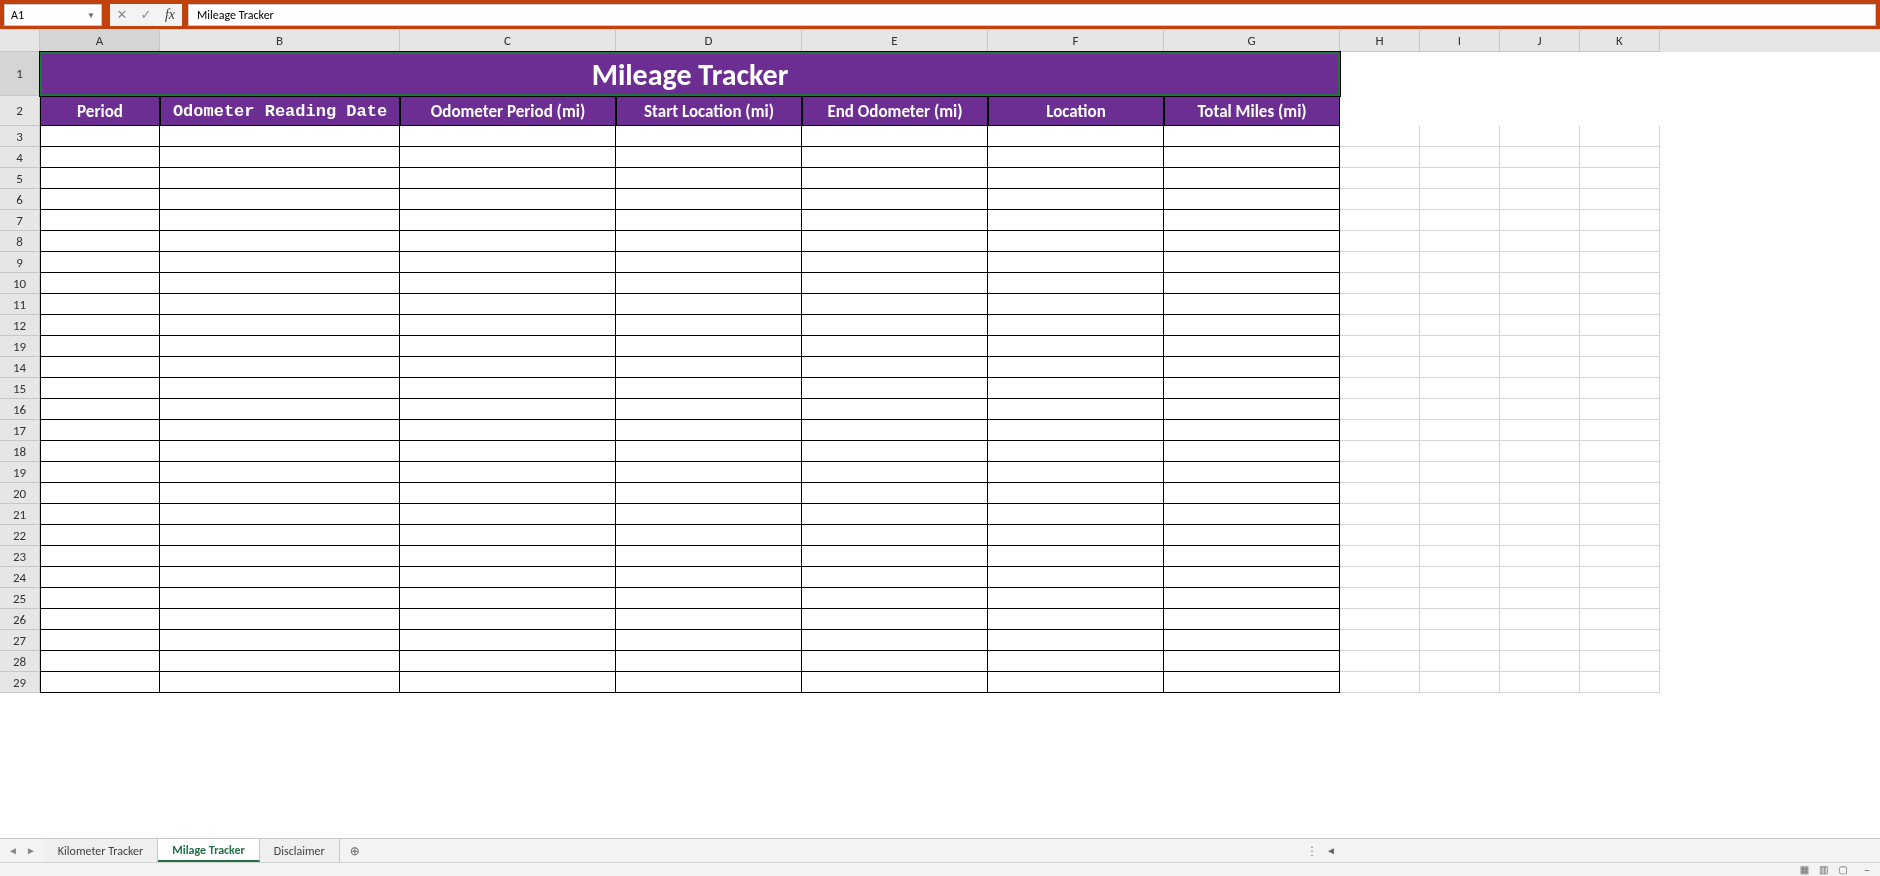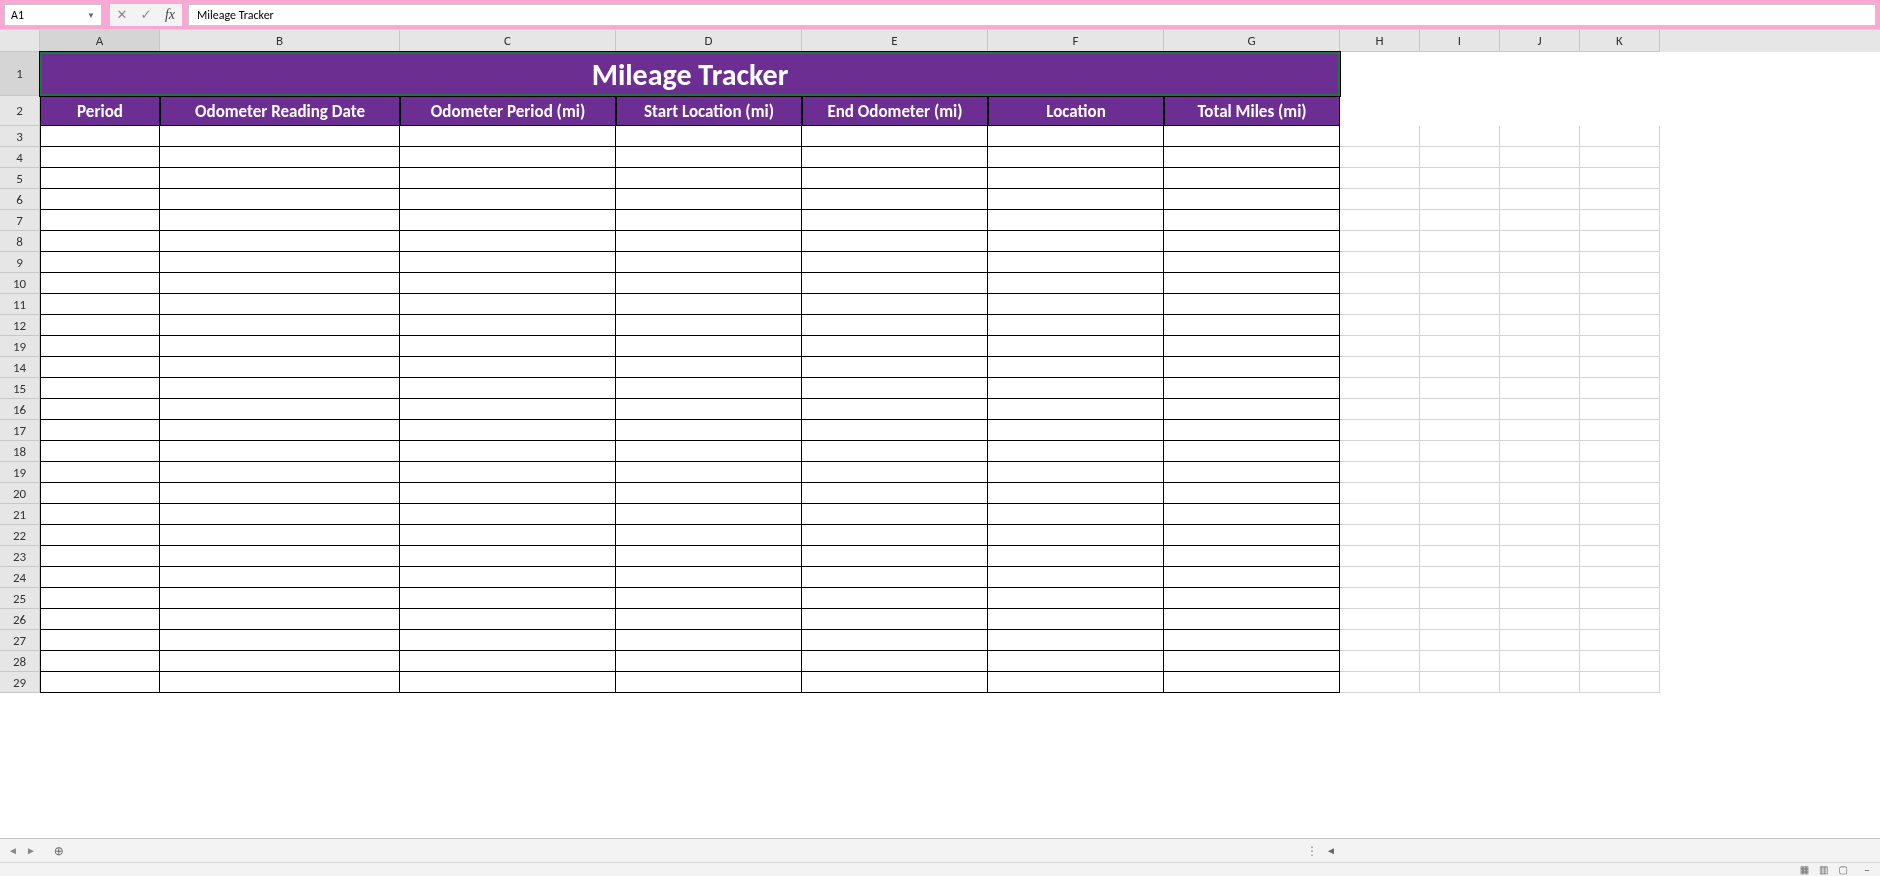--- a/index.html
+++ b/index.html
@@ -8,21 +8,21 @@
   font-size: 12px;
   background: #f3f3f3;
   overflow: hidden;
   width: 1880px;
   height: 876px;
 }
 
 
 .formula-bar {
   height: 30px;
-  background: #f9a8d4;
+  background: #c2410c;
   border-bottom: 1px solid #d4d4d4;
   display: flex;
   align-items: center;
   padding: 0 4px;
 }
 .name-box {
   width: 98px;
   height: 22px;
   background: white;
   border: 1px solid #c7c7c7;
@@ -295,21 +295,21 @@
       <div class="row-h" style="height: 21px;">24</div>
       <div class="row-h" style="height: 21px;">25</div>
       <div class="row-h" style="height: 21px;">26</div>
       <div class="row-h" style="height: 21px;">27</div>
       <div class="row-h" style="height: 21px;">28</div>
       <div class="row-h" style="height: 21px;">29</div>
     </div>
   <div class="cells" id="cells" style="width: 1620px; height: 641px;">
       <div class="title-cell" style="left: 0px; top: 0px; width: 1300px; height: 44px;">Mileage Tracker</div>
       <div class="hdr-cell" style="left: 0px; top: 44px; width: 120px; height: 30px;">Period</div>
-      <div class="hdr-cell" style="left: 120px; top: 44px; width: 240px; height: 30px;">Odometer Reading Date</div>
+      <div class="hdr-cell" style="left: 120px; top: 44px; width: 240px; height: 30px; font-family: Liberation Mono, monospace;">Odometer Reading Date</div>
       <div class="hdr-cell" style="left: 360px; top: 44px; width: 216px; height: 30px;">Odometer Period (mi)</div>
       <div class="hdr-cell" style="left: 576px; top: 44px; width: 186px; height: 30px;">Start Location (mi)</div>
       <div class="hdr-cell" style="left: 762px; top: 44px; width: 186px; height: 30px;">End Odometer (mi)</div>
       <div class="hdr-cell" style="left: 948px; top: 44px; width: 176px; height: 30px;">Location</div>
       <div class="hdr-cell" style="left: 1124px; top: 44px; width: 176px; height: 30px;">Total Miles (mi)</div>
       <div class="data-cell" style="left: 0px; top: 74px; width: 120px; height: 21px;"></div>
       <div class="data-cell" style="left: 120px; top: 74px; width: 240px; height: 21px;"></div>
       <div class="data-cell" style="left: 360px; top: 74px; width: 216px; height: 21px;"></div>
       <div class="data-cell" style="left: 576px; top: 74px; width: 186px; height: 21px;"></div>
       <div class="data-cell" style="left: 762px; top: 74px; width: 186px; height: 21px;"></div>
@@ -608,20 +608,25 @@
       <div style="position: absolute; left: 0px; top: 44px; width: 1px; height: 597px; background: rgb(0, 0, 0);"></div>
     </div>
 
 </div>
 
 <div class="tab-bar">
   <div class="tab-nav">
     <span>◄</span>
     <span>►</span>
   </div>
+  <div id="sheet-tabs" style="display:flex;">
+      <div class="sheet-tab">Kilometer Tracker</div>
+      <div class="sheet-tab active">Milage Tracker</div>
+      <div class="sheet-tab">Disclaimer</div>
+    </div>
   <div class="add-sheet">
     <span>⊕</span>
   </div>
   <div class="tab-spacer"></div>
   <div class="tab-scroll-track">
     <span class="dots">⋮</span>
     <span class="arrow">◄</span>
   </div>
 </div>
 

